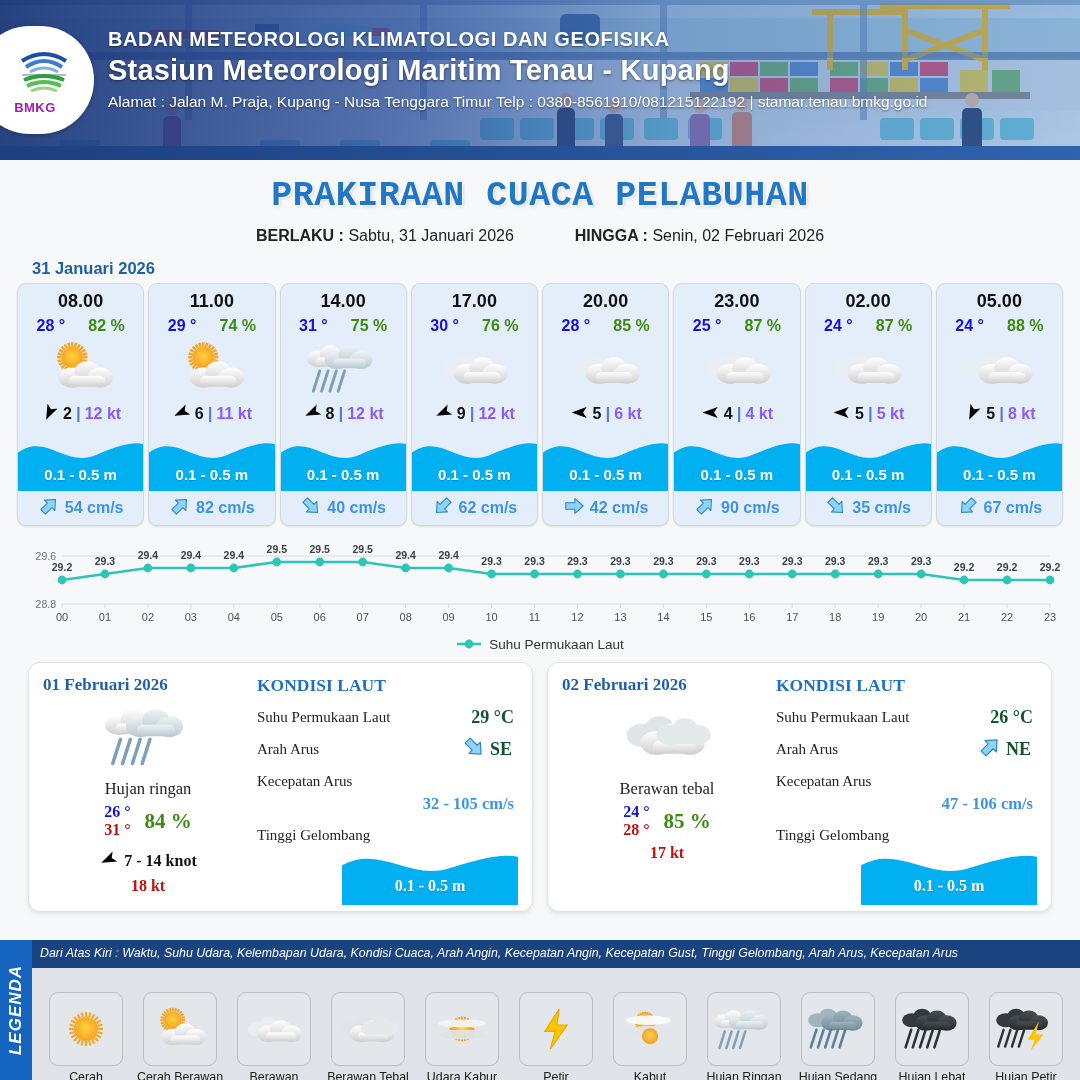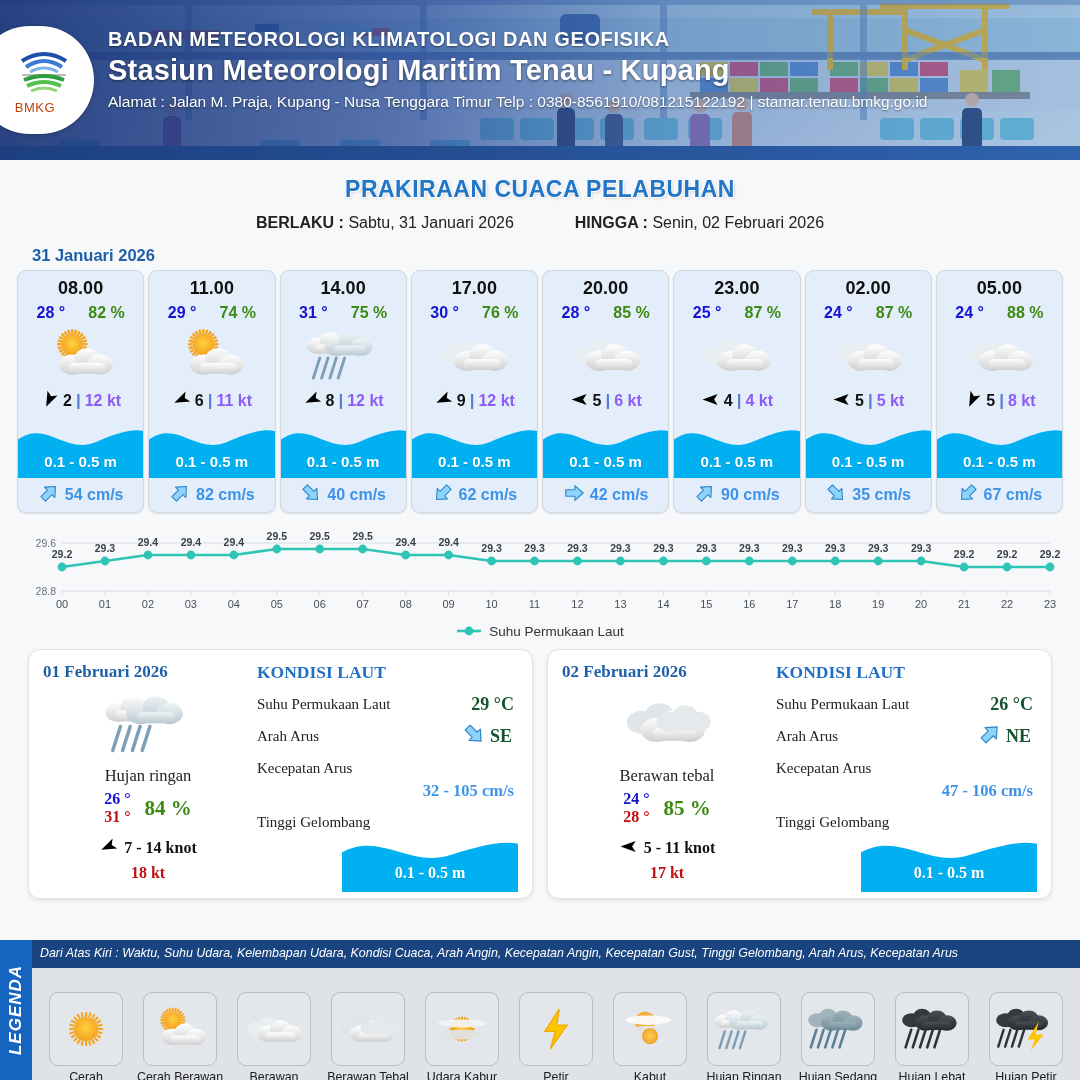--- a/index.html
+++ b/index.html
@@ -28,40 +28,40 @@
     background: linear-gradient(90deg,#1d3f80,#2f63ad);
   }
   .logo-pill {
     position: absolute; left: -24px; top: 26px;
     width: 118px; height: 108px; border-radius: 60px;
     background: #ffffff;
     display: flex; flex-direction: column; align-items: center; justify-content: center;
     box-shadow: 0 1px 4px rgba(0,0,0,.25);
   }
   .logo-pill .glyph { margin-left: 18px; text-align:center; }
-  .logo-text { font-size: 13px; font-weight: normal; color:#c2410c; letter-spacing:.5px; margin-top:1px; }
+  .logo-text { font-size: 13px; font-weight: bold; color:#a21caf; letter-spacing:.5px; margin-top:1px; }
   .hdr-text { position: absolute; left: 108px; top: 28px; right: 14px; }
   .hdr-line1 {
     color:#fff; font-size: 20px; font-weight: bold; letter-spacing:.6px;
     text-shadow: 0 1px 2px rgba(0,0,0,.45);
   }
   .hdr-line2 {
     color:#fff; font-size: 29px; font-weight: bold; margin-top: 3px; letter-spacing:.2px;
     text-shadow: 0 1px 3px rgba(0,0,0,.5);
   }
   .hdr-line3 {
     color:#fff; font-size: 15.5px; margin-top: 6px;
     text-shadow: 0 1px 2px rgba(0,0,0,.5);
   }
 
   
   .titles { text-align:center; margin-top: 16px; }
   .title-main {
-    font-size: 23px; font-weight: 900; color:#2176c7; letter-spacing: .5px;
-    font-family: Liberation Sans, sans-serif;
+    font-size: 35px; font-weight: 900; color:#2176c7; letter-spacing: .5px;
+    font-family: Liberation Mono, monospace;
     text-shadow: 1px 1px 0 #fff, 2px 2px 3px rgba(0,0,0,.12);
   }
   .title-sub {
     font-size: 24px; font-weight: bold; color:#3e8fe0; margin-top: 4px;
     font-family: "DejaVu Sans", sans-serif;
   }
   .validity { margin-top: 11px; font-size: 16px; color:#222; }
   .validity .lab { font-weight: bold; }
   .validity .gap { display:inline-block; width: 52px; }
 
@@ -1128,26 +1128,20 @@
           </svg>
         </div>
       <div class="day-cond">Berawan tebal</div>
       <div class="day-temps">
         <span class="tcol">
           <span class="tmin">24 °</span><br>
           <span class="tmax">28 °</span>
         </span>
         <span class="dhum">85 %</span>
       </div>
-      <div class="day-wind">
-        <span><svg width="19" height="19" viewBox="0 0 24 24" style="transform:rotate(270deg)">
-    <path d="M12 2 L19 21 L12 16.5 L5 21 Z" fill="#000"></path>
-            </svg></span>
-        <span class="wtxt">5  - 11 knot</span>
-      </div>
       <div class="day-gust">17 kt</div>
     </div>
     <div class="day-right">
       <div class="kl-title">KONDISI LAUT</div>
       <div class="kl-row">
         <span class="kl-lab">Suhu Permukaan Laut</span>
         <span class="kl-val">26 °C</span>
       </div>
       <div class="kl-row">
         <span class="kl-lab">Arah Arus</span>

